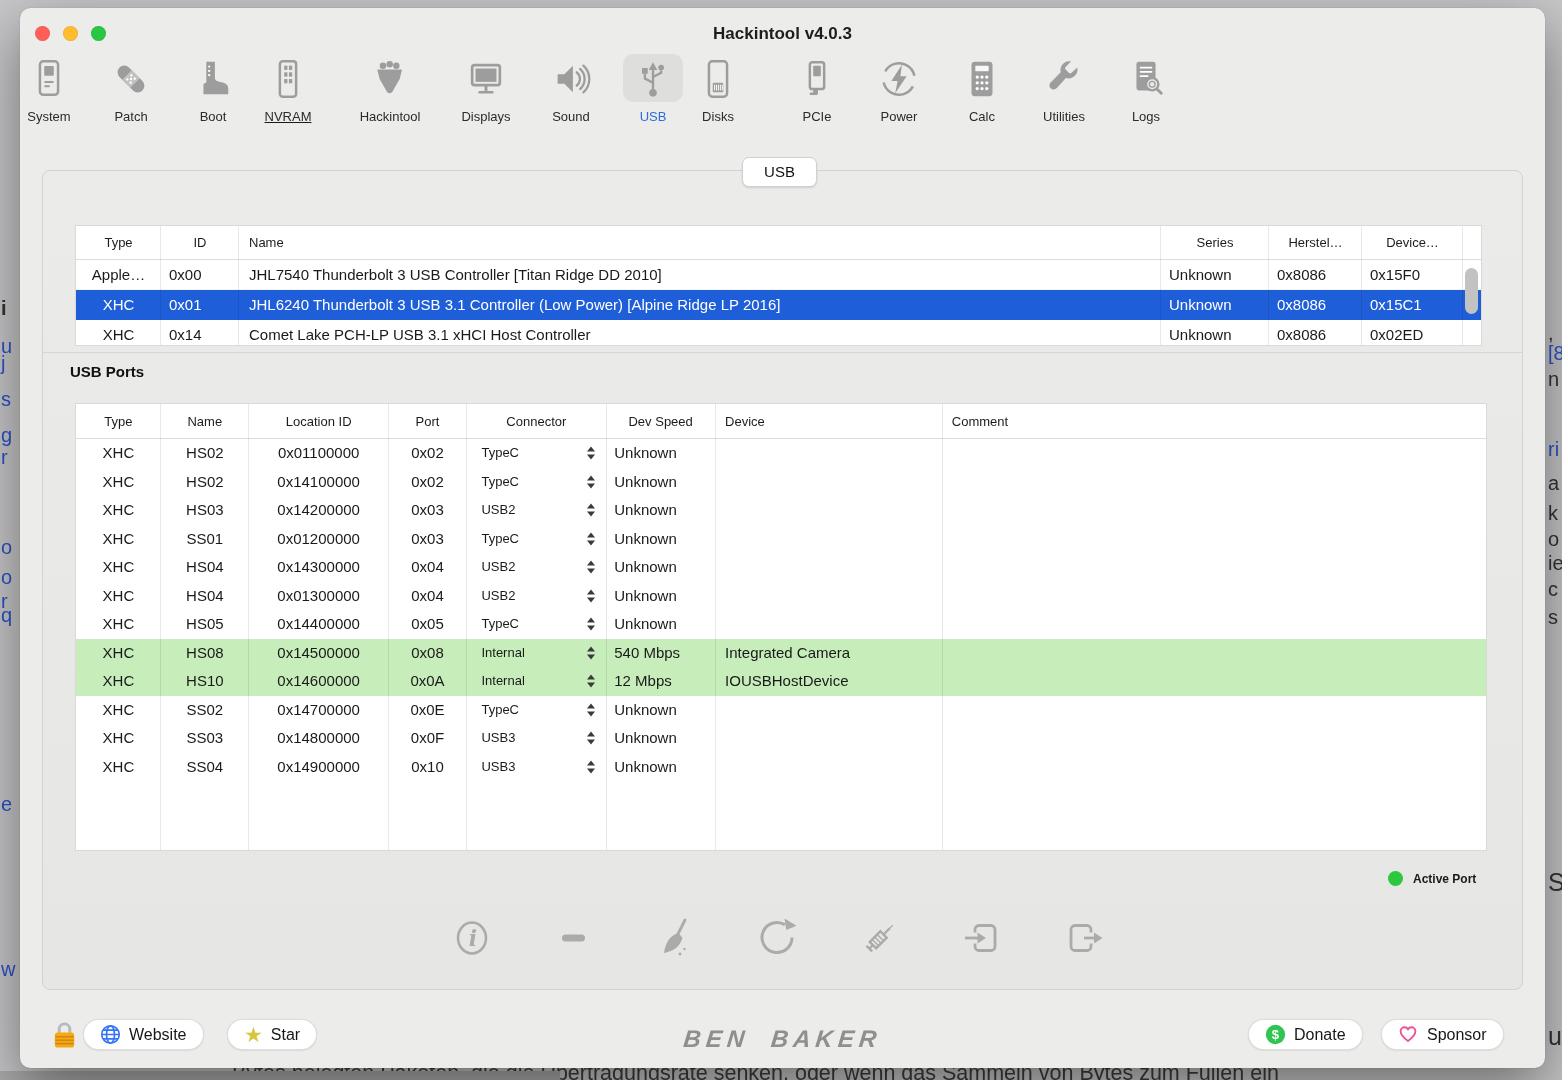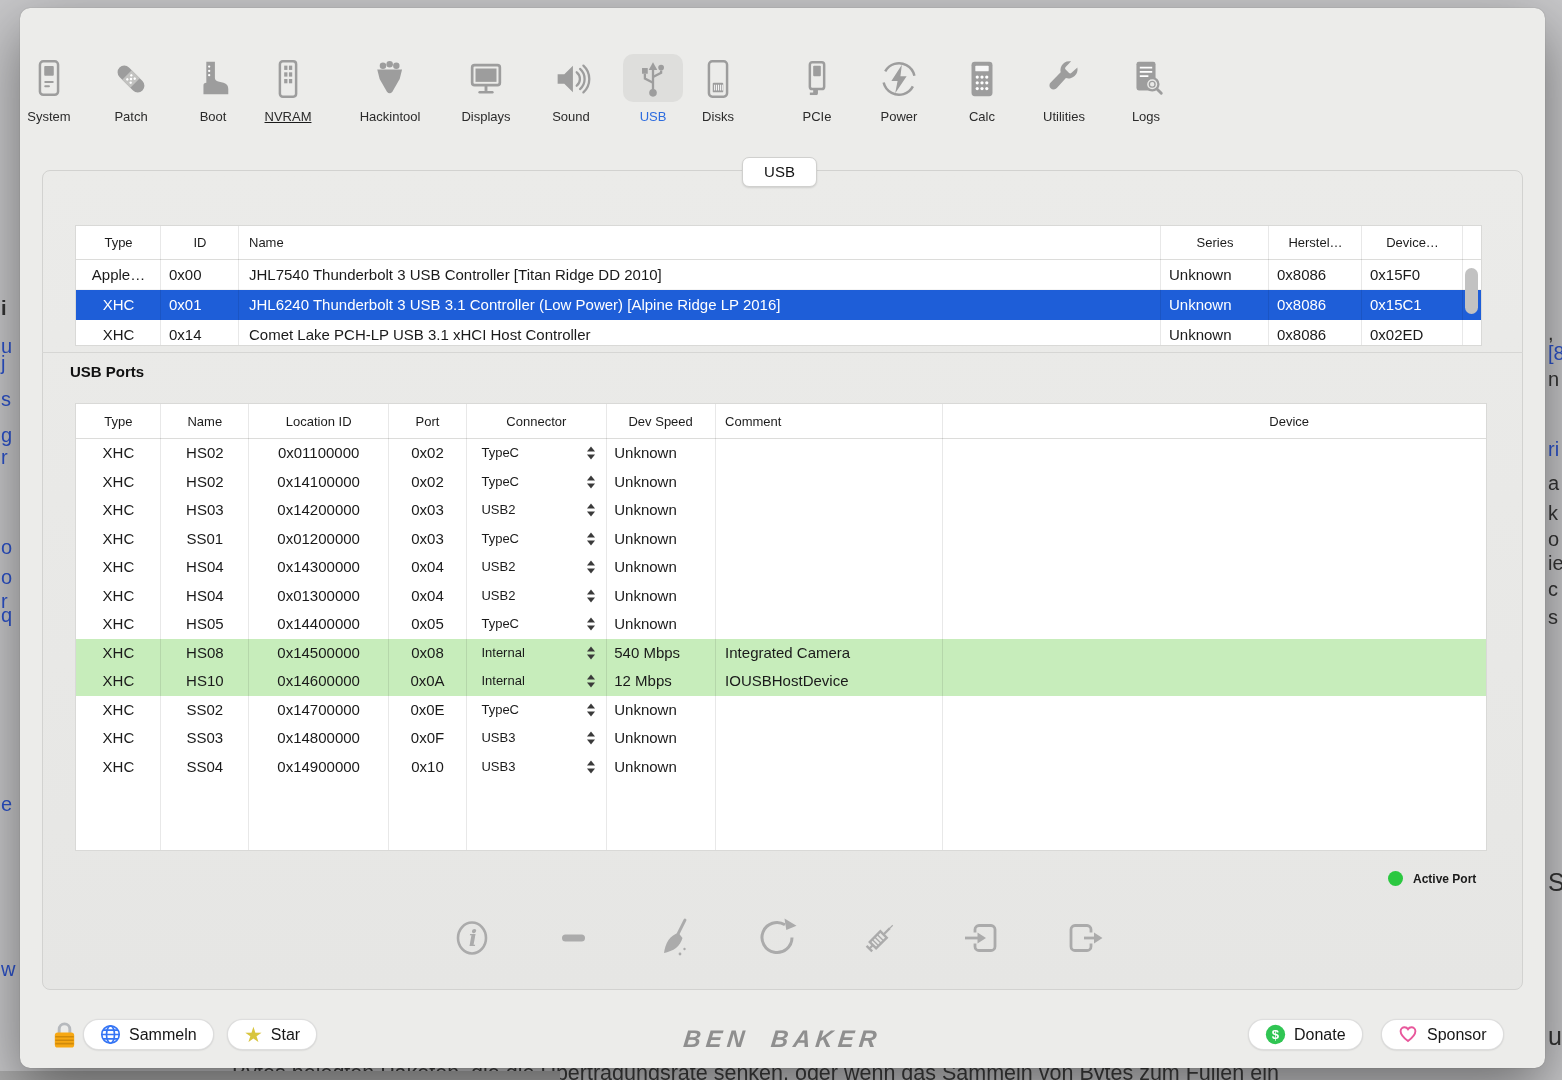--- a/index.html
+++ b/index.html
@@ -115,20 +115,26 @@
       <span class="bg-frag" style="left: 1548px; top: 528px;">o</span>
       <span class="bg-frag" style="left: 1548px; top: 552px;">ie</span>
       <span class="bg-frag" style="left: 1548px; top: 578px;">c</span>
       <span class="bg-frag" style="left: 1548px; top: 606px;">s</span>
       <span class="bg-frag big" style="left: 1548px; top: 868px;">S</span>
       <span class="bg-frag big" style="left: 1548px; top: 1022px;">u</span>
     </div>
 
   <div id="window">
 
+    <div id="titlebar">
+      <div class="traffic" id="tl-close" style="left: 15px; background: rgb(255, 95, 87);"></div>
+      <div class="traffic" id="tl-min" style="left: 43px; background: rgb(254, 188, 46);"></div>
+      <div class="traffic" id="tl-zoom" style="left: 71px; background: rgb(40, 200, 64);"></div>
+      <div id="win-title">Hackintool v4.0.3</div>
+    </div>
 
     <div id="toolbar">
         <div class="tb-item" style="left: 29px;"><span class="tb-tile"><svg class="tb-icon" viewBox="0 0 44 44">
               <rect x="12.5" y="3.5" width="19" height="35" rx="3.5" fill="none" stroke="#9d9d9d" stroke-width="2.6"></rect>
               <rect x="17" y="8.5" width="10" height="10" rx="1" fill="#9d9d9d"></rect>
               <rect x="17" y="24" width="10" height="2.2" rx="1.1" fill="#9d9d9d"></rect>
               <rect x="17" y="28.5" width="6" height="2.2" rx="1.1" fill="#9d9d9d"></rect>
             </svg></span><div class="tb-label">System</div></div>
         <div class="tb-item" style="left: 111px;"><span class="tb-tile"><svg class="tb-icon" viewBox="0 0 44 44">
               <g transform="rotate(45 22 22)">
@@ -270,22 +276,22 @@
     <div id="section-divider"></div>
     <div id="ports-title">USB Ports</div>
     <div id="ports-table" class="tablebox">
         <div class="thead">
           <div class="cell al-c" style="width:85px">Type</div>
           <div class="cell al-c" style="width:88px">Name</div>
           <div class="cell al-c" style="width:140px">Location ID</div>
           <div class="cell al-c" style="width:78px">Port</div>
           <div class="cell al-c" style="width:140px">Connector</div>
           <div class="cell al-c" style="width:109px">Dev Speed</div>
+          <div class="cell al-l10" style="width:227px">Device</div>
           <div class="cell al-l10" style="width:545px">Comment</div>
-          <div class="cell al-l10" style="width:227px">Device</div>
         </div>
         <div class="trow">
           <div class="cell al-c" style="width:85px">XHC</div>
           <div class="cell al-c" style="width:88px">HS02</div>
           <div class="cell al-c" style="width:140px">0x01100000</div>
           <div class="cell al-c" style="width:78px">0x02</div>
           <div class="cell al-l15 conn-cell" style="width:140px">TypeC<span class="stepper">
               <i class="up"></i>
               <i class="dn"></i>
             </span></div>
@@ -496,21 +502,21 @@
           <path d="M3.5,17.2 h19 M3.5,20.8 h19 M3.5,24.4 h19" stroke="#d08a0b" stroke-width="1.6"></path>
         </svg></div>
     <div class="pill" id="btn-website" style="left:63px">
       <span class="mini-ico" id="globe-ico"><svg viewBox="0 0 20 20" width="21" height="21">
             <g fill="none" stroke="#3575f5" stroke-width="1.6">
               <circle cx="10" cy="10" r="8.3"></circle>
               <ellipse cx="10" cy="10" rx="3.8" ry="8.3"></ellipse>
               <path d="M1.7,10 h16.6 M2.8,5.8 h14.4 M2.8,14.2 h14.4"></path>
             </g>
           </svg></span>
-      <span>Sammeln</span>
+      <span>Website</span>
     </div>
     <div class="pill" id="btn-star" style="left:207px">
       <span class="star-glyph">★</span>
       <span>Star</span>
     </div>
     <div id="brand">BEN BAKER</div>
     <div class="pill" id="btn-donate" style="left:1228px">
       <span class="mini-ico" id="dollar-ico"><svg viewBox="0 0 20 20" width="21" height="21">
             <circle cx="10" cy="10" r="9.2" fill="#30c553"></circle>
             <text x="10" y="14.6" text-anchor="middle" font-size="12.5" font-weight="bold" fill="#fff" font-family="Liberation Sans, sans-serif">$</text>

